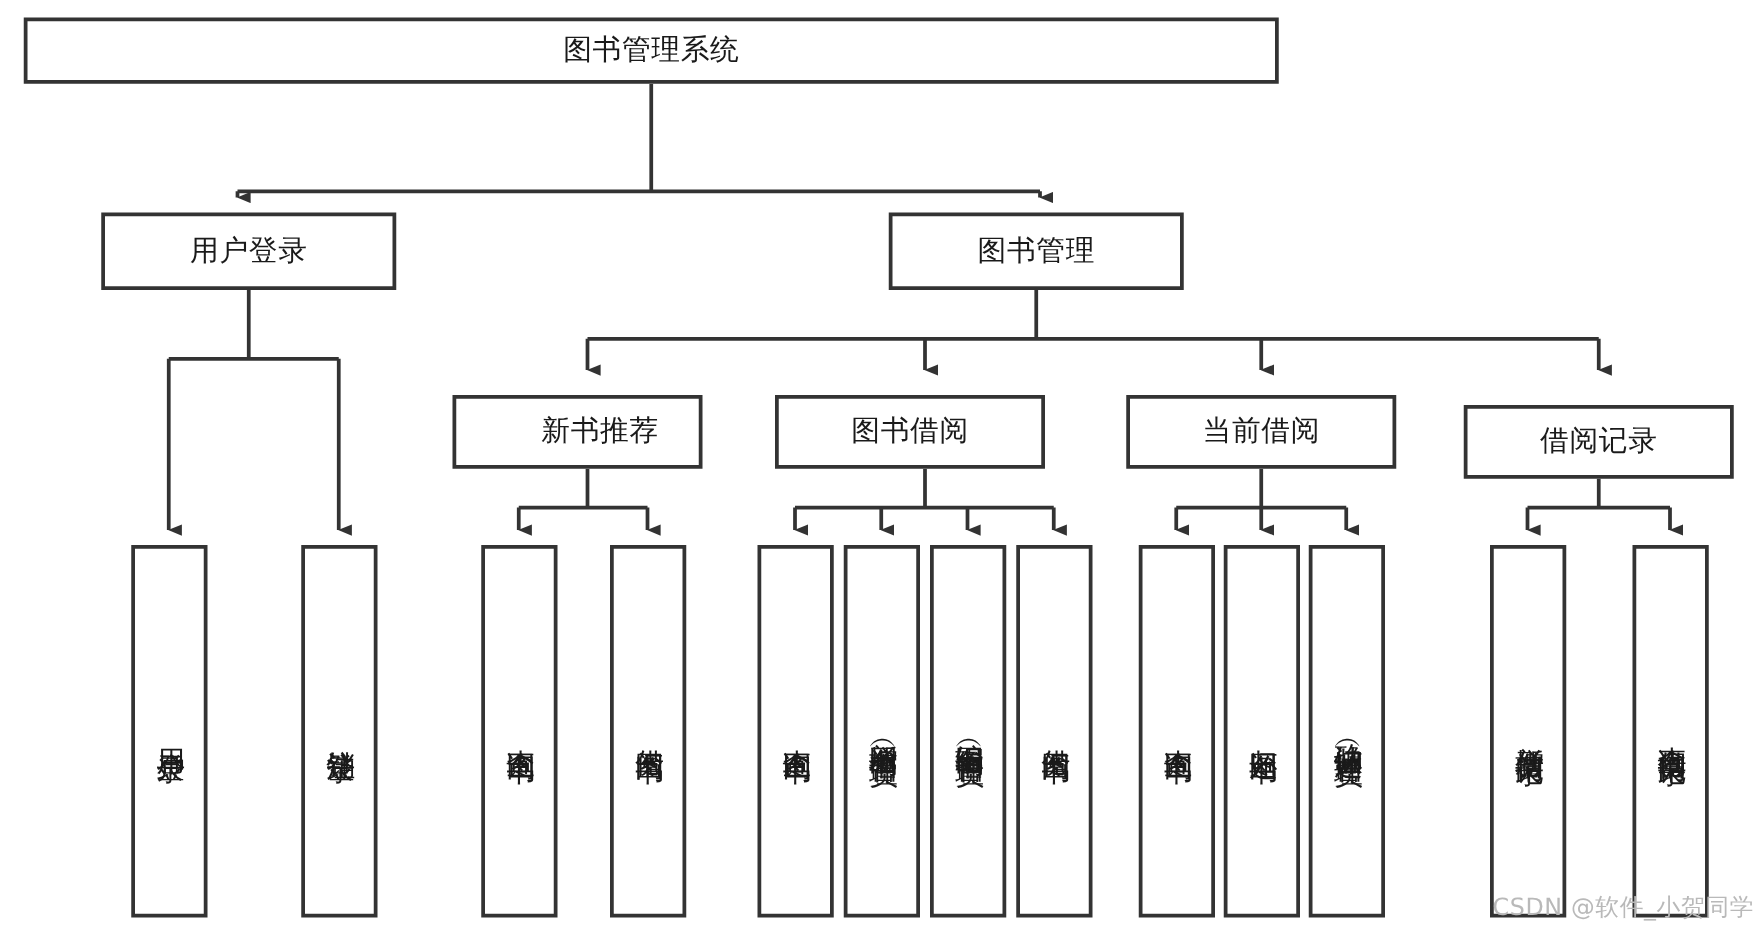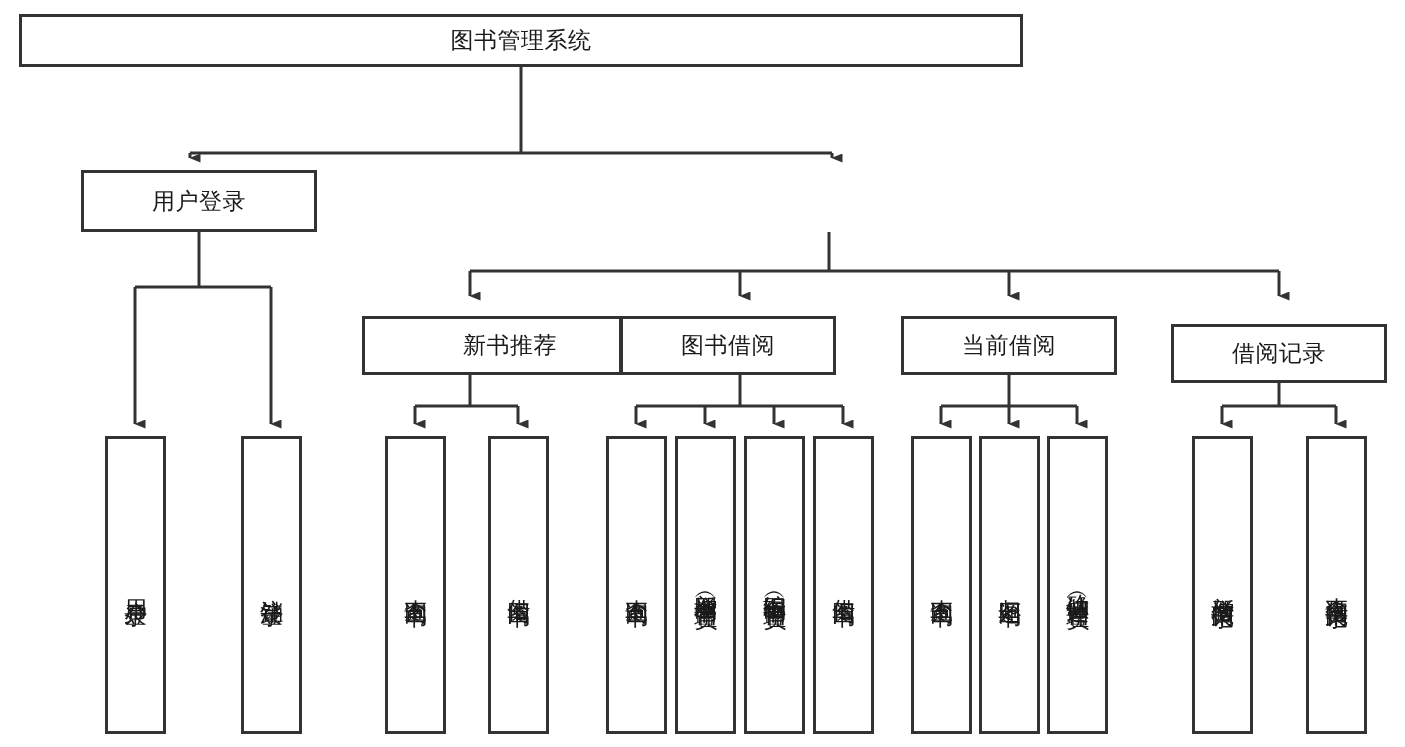--- a/index.html
+++ b/index.html
@@ -118,22 +118,25 @@
     </g>
   </svg>
 
   <div class="node horiz" style="left:19px; top:14px; width:1004px; height:53px;">
     <span class="node-label">图书管理系统</span>
   </div>
 
   <div class="node horiz" style="left:81px; top:170px; width:236px; height:62px;">
     <span class="node-label">用户登录</span>
   </div>
+  <div class="node horiz" style="left:711px; top:170px; width:236px; height:62px;">
+    <span class="node-label">图书管理</span>
+  </div>
 
-  <div class="node horiz" style="left:362px; top:316px; width:260px; height:59px;padding-left:36px;">
+  <div class="node horiz" style="left:362px; top:316px; width:200px; height:59px;padding-left:36px;">
     <span class="node-label">新书推荐</span>
   </div>
   <div class="node horiz" style="left:620px; top:316px; width:216px; height:59px;">
     <span class="node-label">图书借阅</span>
   </div>
   <div class="node horiz" style="left:901px; top:316px; width:216px; height:59px;">
     <span class="node-label">当前借阅</span>
   </div>
   <div class="node horiz" style="left:1171px; top:324px; width:216px; height:59px;">
     <span class="node-label">借阅记录</span>
@@ -176,14 +179,15 @@
     <span class="node-label">确认归还（管理员）</span>
   </div>
 
   <div class="node vert" style="left:1192px; top:436px; width:61px; height:298px;">
     <span class="node-label">新增借阅记录</span>
   </div>
   <div class="node vert" style="left:1306px; top:436px; width:61px; height:298px;">
     <span class="node-label">查询借阅记录</span>
   </div>
 
+  <div class="watermark" style="left:1194px; top:713px;">CSDN @软件_小贺同学</div>
 
 </div>
 
 </body></html>

